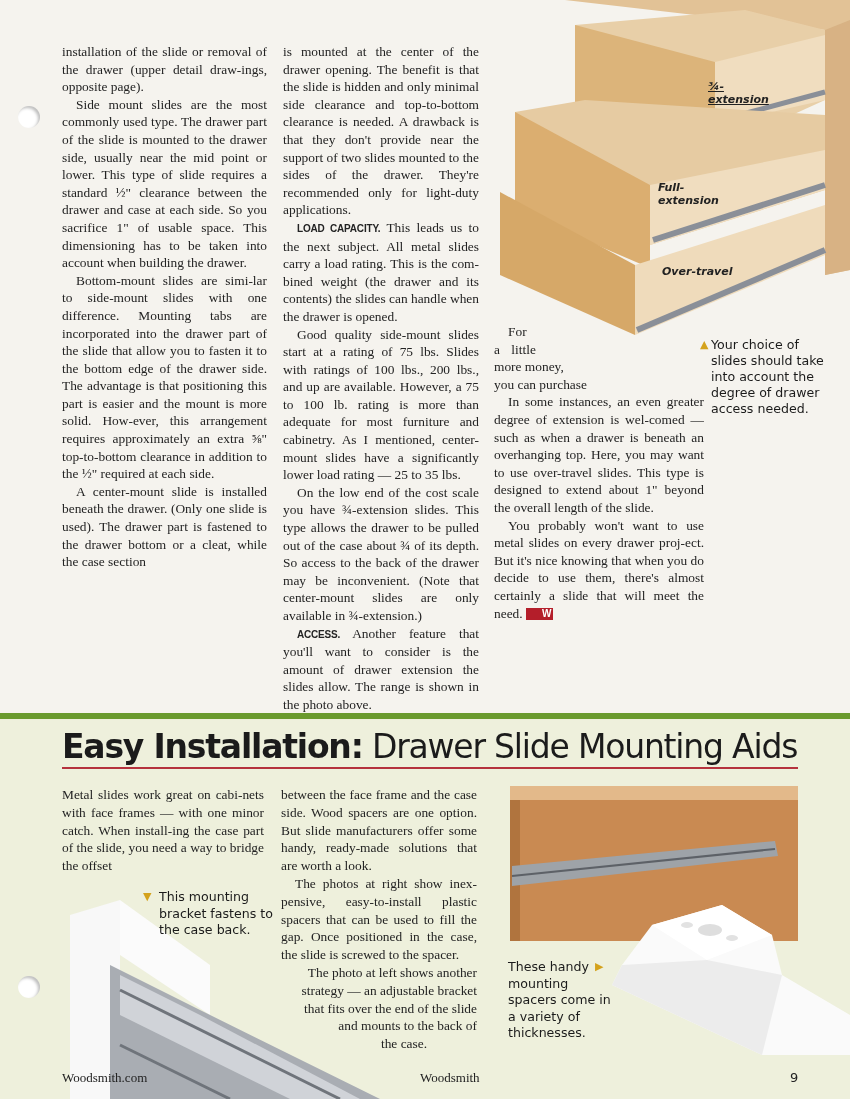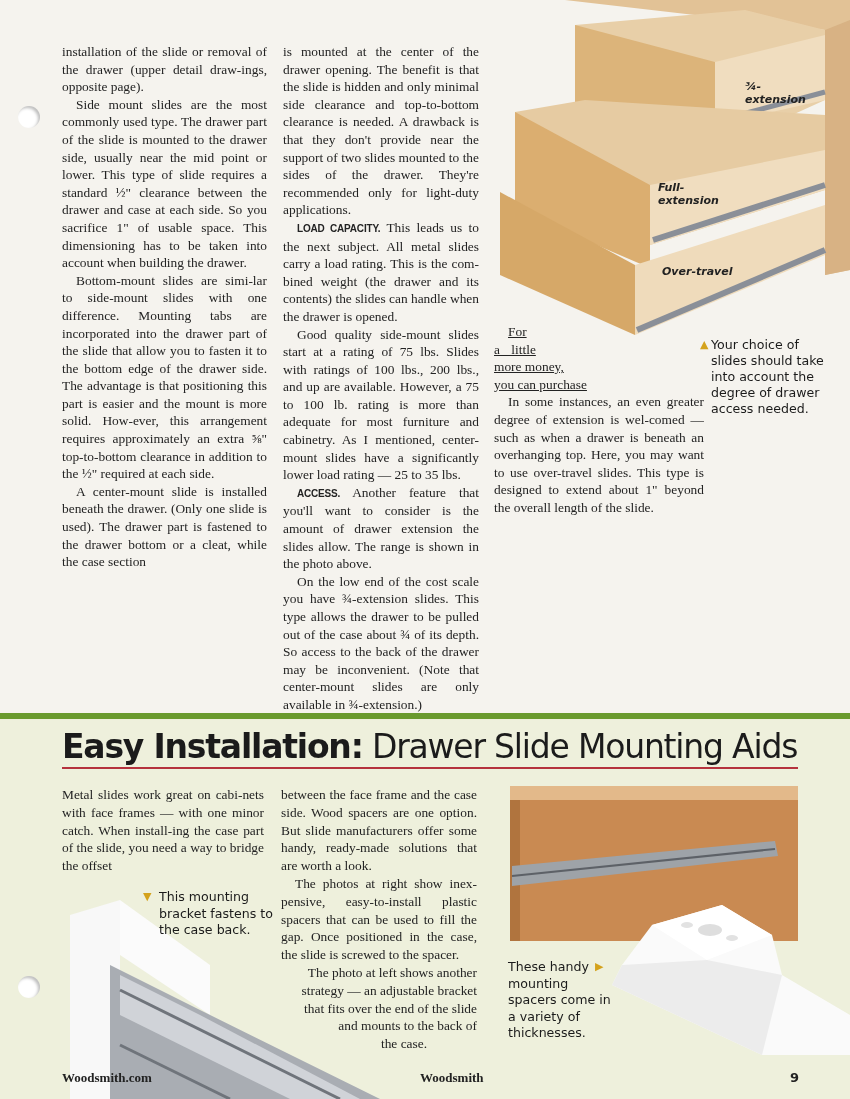--- a/index.html
+++ b/index.html
@@ -7,21 +7,21 @@
   body { background: #f4f2ec; font-family: "Liberation Serif", "DejaVu Serif", serif; color: #222; position: relative; }
   .page { position: absolute; left: 0; top: 0; width: 738px; height: 1099px; }
   .top { position: absolute; left: 0; top: 0; width: 850px; height: 715px; background: #f5f3ee; }
   .col { position: absolute; font-size: 13.4px; line-height: 17.6px; text-align: justify; hyphens: manual; color: #232323; }
   .col p { text-indent: 0; }
   .col p.ind { text-indent: 14px; }
   .kicker { font-family: "Liberation Sans", "DejaVu Sans", sans-serif; font-weight: bold; font-size: 10px; letter-spacing: -0.2px; text-transform: uppercase; }
   .col1 { left: 62px; top: 43px; width: 205px; }
   .col2 { left: 283px; top: 43px; width: 196px; }
   .col3 { left: 494px; top: 323px; width: 210px; }
-  .col3 .short { text-align: left; text-decoration: underline; }
+  .col3 .short { text-align: left; }
   .endmark { display: inline-block; background: #b41e2a; color: #fff; font-family: "Liberation Sans", sans-serif; font-weight: bold; font-size: 10px; line-height: 12px; padding: 0 2px; vertical-align: 1px; }
 
   
   .drawer-photo { position: absolute; left: 495px; top: 0; width: 355px; height: 335px; }
   .lbl { position: absolute; font-family: "DejaVu Sans", sans-serif; font-style: italic; font-weight: bold; font-size: 11px; color: #222; }
   .caption1 { position: absolute; left: 711px; top: 337px; width: 120px; font-family: "DejaVu Sans", sans-serif; font-size: 12.6px; line-height: 16px; color: #1b1b1b; }
   .tri { color: #d4a21b; font-size: 11px; margin-right: 4px; }
   .caption1 .tri { position: absolute; left: -11px; top: 0; }
 
   
@@ -37,21 +37,21 @@
   .bcol2 .c { text-align: center; }
   .caption2 { position: absolute; left: 159px; top: 889px; width: 125px; font-family: "DejaVu Sans", sans-serif; font-size: 12.6px; line-height: 16.5px; color: #1b1b1b; }
   .caption2 .tri { position: absolute; left: -16px; top: 0; }
   .caption3 { position: absolute; left: 508px; top: 959px; width: 110px; font-family: "DejaVu Sans", sans-serif; font-size: 12.6px; line-height: 16.5px; color: #1b1b1b; }
   .caption3 .tri { position: absolute; left: 87px; top: 0; }
 
   .wood-photo { position: absolute; left: 510px; top: 786px; width: 288px; height: 155px; }
   .spacer-photo { position: absolute; left: 612px; top: 905px; width: 238px; height: 150px; }
   .bracket-photo { position: absolute; left: 60px; top: 895px; width: 440px; height: 204px; }
 
-  .footer { position: absolute; top: 1070px; font-family: "Liberation Serif", serif; font-size: 13px; color: #222; font-weight: bold; }
+  .footer { position: absolute; top: 1070px; font-family: "Liberation Serif", serif; font-size: 13px; color: #222; }
   .foot-left { left: 62px; }
   .foot-center { left: 420px; }
   .foot-page { left: 790px; font-family: "DejaVu Sans", sans-serif; font-size: 13px; }
   .hole { position: absolute; width: 22px; height: 22px; border-radius: 50%; background: #fff; box-shadow: -2px 2px 3px rgba(0,0,0,0.25) inset; }
 </style>
 </head>
 <body>
 
 <div class="page">
 
@@ -61,22 +61,22 @@
     <p>installation of the slide or removal of the drawer (upper detail draw-ings, opposite page).</p>
     <p class="ind">Side mount slides are the most commonly used type. The drawer part of the slide is mounted to the drawer side, usually near the mid point or lower. This type of slide requires a standard ½" clearance between the drawer and case at each side. So you sacrifice 1" of usable space. This dimensioning has to be taken into account when building the drawer.</p>
     <p class="ind">Bottom-mount slides are simi-lar to side-mount slides with one difference. Mounting tabs are incorporated into the drawer part of the slide that allow you to fasten it to the bottom edge of the drawer side. The advantage is that positioning this part is easier and the mount is more solid. How-ever, this arrangement requires approximately an extra ⅝" top-to-bottom clearance in addition to the ½" required at each side.</p>
     <p class="ind">A center-mount slide is installed beneath the drawer. (Only one slide is used). The drawer part is fastened to the drawer bottom or a cleat, while the case section</p>
   </div>
 
   <div class="col col2">
     <p>is mounted at the center of the drawer opening. The benefit is that the slide is hidden and only minimal side clearance and top-to-bottom clearance is needed. A drawback is that they don't provide near the support of two slides mounted to the sides of the drawer. They're recommended only for light-duty applications.</p>
     <p class="ind"><span class="kicker">LOAD CAPACITY.</span><span> This leads us to the next subject. All metal slides carry a load rating. This is the com-bined weight (the drawer and its contents) the slides can handle when the drawer is opened.</span></p>
     <p class="ind">Good quality side-mount slides start at a rating of 75 lbs. Slides with ratings of 100 lbs., 200 lbs., and up are available. However, a 75 to 100 lb. rating is more than adequate for most furniture and cabinetry. As I mentioned, center-mount slides have a significantly lower load rating — 25 to 35 lbs.</p>
+    <p class="ind">On the low end of the cost scale you have ¾-extension slides. This type allows the drawer to be pulled out of the case about ¾ of its depth. So access to the back of the drawer may be inconvenient. (Note that center-mount slides are only available in ¾-extension.)</p>
     <p class="ind"><span class="kicker">ACCESS.</span><span> Another feature that you'll want to consider is the amount of drawer extension the slides allow. The range is shown in the photo above.</span></p>
-    <p class="ind">On the low end of the cost scale you have ¾-extension slides. This type allows the drawer to be pulled out of the case about ¾ of its depth. So access to the back of the drawer may be inconvenient. (Note that center-mount slides are only available in ¾-extension.)</p>
   </div>
 
   <svg class="drawer-photo" viewBox="0 0 355 335">
 
     <polygon points="70,0 355,0 355,270 330,275 330,30" fill="#e2c296"></polygon>
     <polygon points="330,30 355,20 355,270 330,275" fill="#d8b284"></polygon>
 
     <polygon points="80,25 250,10 330,30 330,100 220,150 80,115" fill="#e8cfa8"></polygon>
     <polygon points="80,25 220,62 220,155 80,115" fill="#dcb47a"></polygon>
     <polygon points="220,62 330,35 330,100 220,125" fill="#f0ddbf"></polygon>
@@ -84,30 +84,31 @@
 
     <polygon points="20,112 90,100 330,115 330,190 155,245 20,200" fill="#e6cba2"></polygon>
     <polygon points="20,112 155,185 155,268 20,210" fill="#dbae70"></polygon>
     <polygon points="155,185 330,150 330,190 155,245" fill="#f0ddbf"></polygon>
     <line x1="158" y1="240" x2="330" y2="185" stroke="#8a8f98" stroke-width="6"></line>
 
     <polygon points="5,192 140,265 140,335 5,275" fill="#d6a868"></polygon>
     <polygon points="140,265 330,205 330,255 140,335" fill="#efdbbb"></polygon>
     <line x1="142" y1="330" x2="330" y2="250" stroke="#8a8f98" stroke-width="6"></line>
   </svg>
-  <div class="lbl" style="left:745px; top:80px;">¾-extension</div>
+  <div class="lbl" style="left:708px; top:80px;text-decoration:underline;">¾-extension</div>
   <div class="lbl" style="left:658px; top:181px;">Full-extension</div>
   <div class="lbl" style="left:662px; top:265px;text-align:right;">Over-travel</div>
 
   <div class="col col3">
     <p class="short" style="padding-left:14px;">For</p>
     <p class="short" style="word-spacing:8px;">a little</p>
     <p class="short">more money,</p>
     <p class="short">you can purchase</p>
     <p class="ind">In some instances, an even greater degree of extension is wel-comed — such as when a drawer is beneath an overhanging top. Here, you may want to use over-travel slides. This type is designed to extend about 1" beyond the overall length of the slide.</p>
+    <p class="ind"><span>You probably won't want to use metal slides on every drawer proj-ect. But it's nice knowing that when you do decide to use them, there's almost certainly a slide that will meet the need. </span><span class="endmark">W</span></p>
   </div>
 
   <div class="caption1">
     <span class="tri">▲</span>
     <span>Your choice of slides should take into account the degree of drawer access needed.</span>
   </div>
 
   <div class="green-bar"></div>
   <div class="bottom"></div>
   <div class="hole" style="left:18px; top:106px;"></div>

